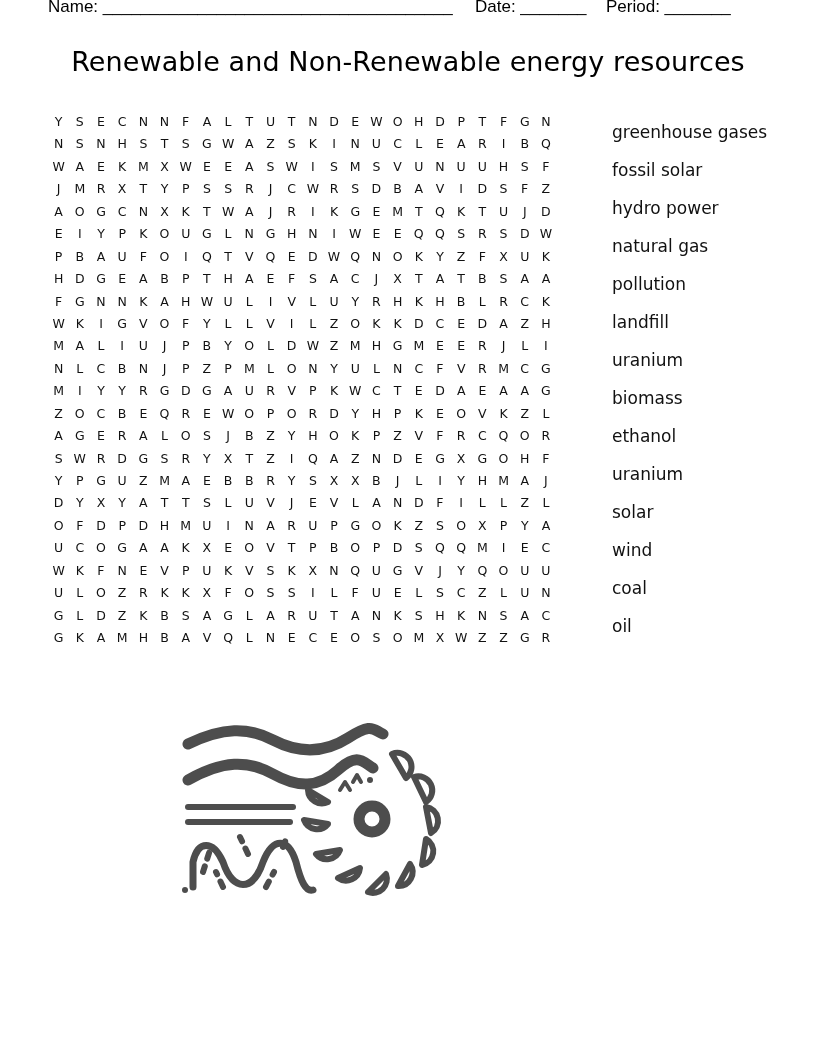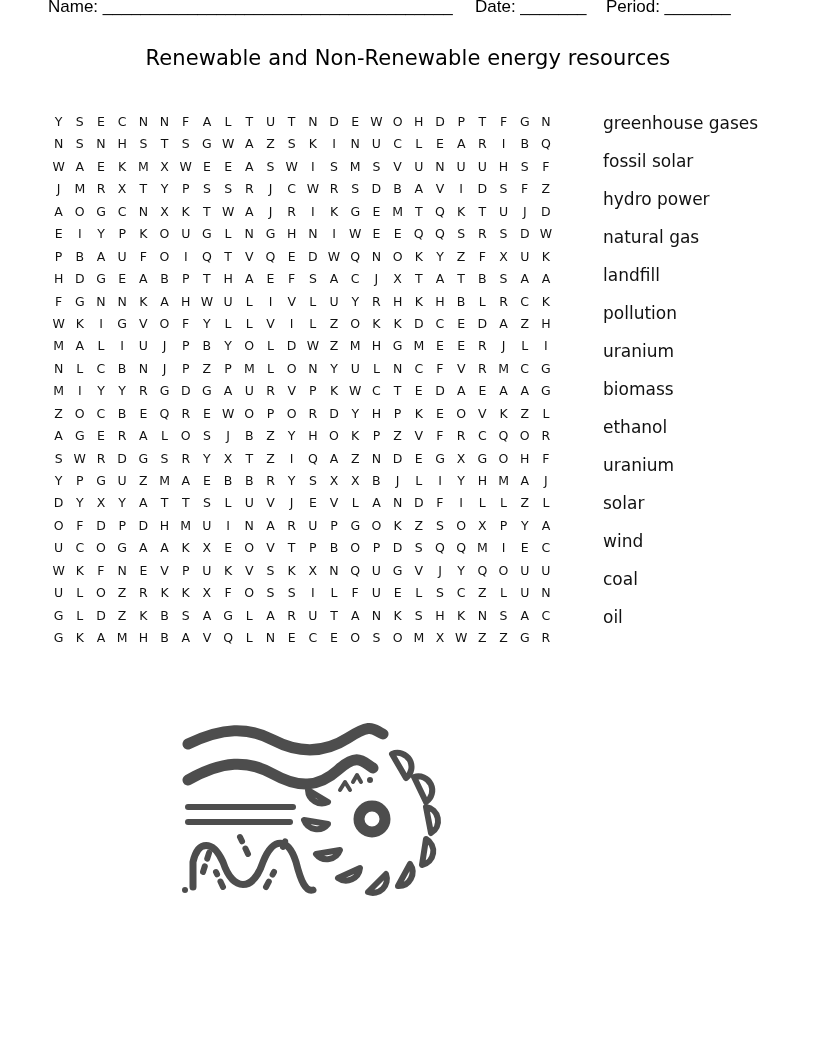--- a/index.html
+++ b/index.html
@@ -5,36 +5,36 @@
     html, body { margin: 0; padding: 0; background: #ffffff; }
     body { width: 816px; height: 1056px; position: relative; overflow: hidden; color: #000; }
     .header-line {
       position: absolute; top: -3px; left: 48px; width: 720px; height: 24px;
       font-family: "Liberation Sans", sans-serif; font-size: 17px; color: #000;
       white-space: pre;
     }
     .header-line span { position: absolute; top: 0; }
     .title {
       position: absolute; top: 46px; left: 0; width: 816px; text-align: center;
-      font-family: "DejaVu Sans", sans-serif; font-size: 21px; color: #000;
+      font-family: "DejaVu Sans", sans-serif; font-size: 27px; color: #000;
       letter-spacing: 0.1px;
     }
     .grid {
       position: absolute; top: 111px; left: 48px;
       display: grid;
       grid-template-columns: repeat(24, 21.2px);
       grid-auto-rows: 22.45px;
     }
     .cell {
       font-family: "DejaVu Sans", sans-serif; font-size: 12.5px;
       text-align: center; line-height: 22.45px; color: #111;
     }
     .wordlist {
       position: absolute; top: 111px; left: 603px;
-      list-style: none; margin: 0; padding: 0;
+      list-style: none; margin: 9px; padding: 0;
     }
     .wordlist li {
       font-family: "DejaVu Sans", sans-serif; font-size: 17px; color: #111;
       height: 38px; line-height: 24px;
     }
     .illustration { position: absolute; left: 178px; top: 722px; width: 280px; height: 178px; }
   </style>
 </head>
 <body>
 
@@ -623,22 +623,22 @@
     <div class="cell">Z</div>
     <div class="cell">G</div>
     <div class="cell">R</div>
   </div>
 
 <ul class="wordlist" id="word-list">
     <li>greenhouse gases</li>
     <li>fossil solar</li>
     <li>hydro power</li>
     <li>natural gas</li>
+    <li>pollution</li>
     <li>landfill</li>
-    <li>pollution</li>
     <li>uranium</li>
     <li>biomass</li>
     <li>ethanol</li>
     <li>uranium</li>
     <li>solar</li>
     <li>wind</li>
     <li>coal</li>
     <li>oil</li>
   </ul>
 

